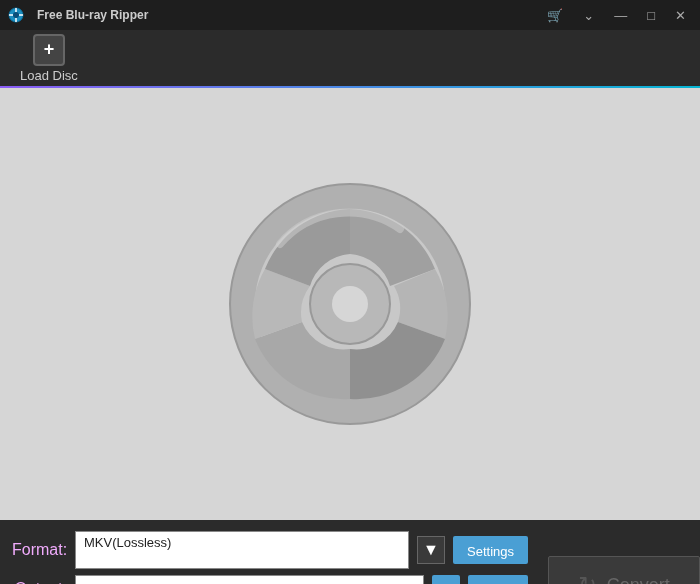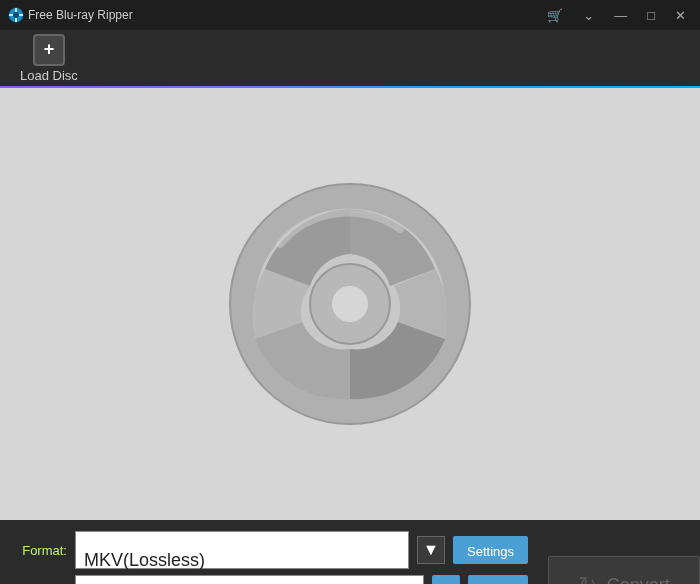--- a/index.html
+++ b/index.html
@@ -19,21 +19,22 @@
       align-items: center;
       justify-content: space-between;
       background: #1e1e1e;
       height: 30px;
       padding: 0 8px;
     }
 
     #title-left {
       display: flex;
       align-items: center;
-      gap: 4px;
+      gap: 13px;
+      font-weight: bold;
     }
 
     #app-icon {
       width: 16px;
       height: 16px;
     }
 
     #title-text {
       color: #cccccc;
       font-size: 12px;
@@ -129,36 +130,36 @@
       justify-content: center;
     }
 
     .bottom-row {
       display: flex;
       align-items: center;
       gap: 8px;
     }
 
     .row-label {
-      color: #bef264;
-      font-size: 13px;
+      color: #f0abfc;
+      font-size: 16px;
       width: 55px;
       text-align: right;
     }
 
     .format-select {
       flex: 1;
       background: #fff;
       border: 1px solid #888;
       height: 28px;
       padding: 18px 8px;
-      font-size: 18px;
+      font-size: 13px;
       color: #222;
       display: flex;
-      align-items: flex-start;
+      align-items: flex-end;
       position: relative;
     }
 
     .format-select-text {
       flex: 1;
     }
 
     .format-dropdown-btn {
       background: #3a3a3a;
       border: 1px solid #666;

